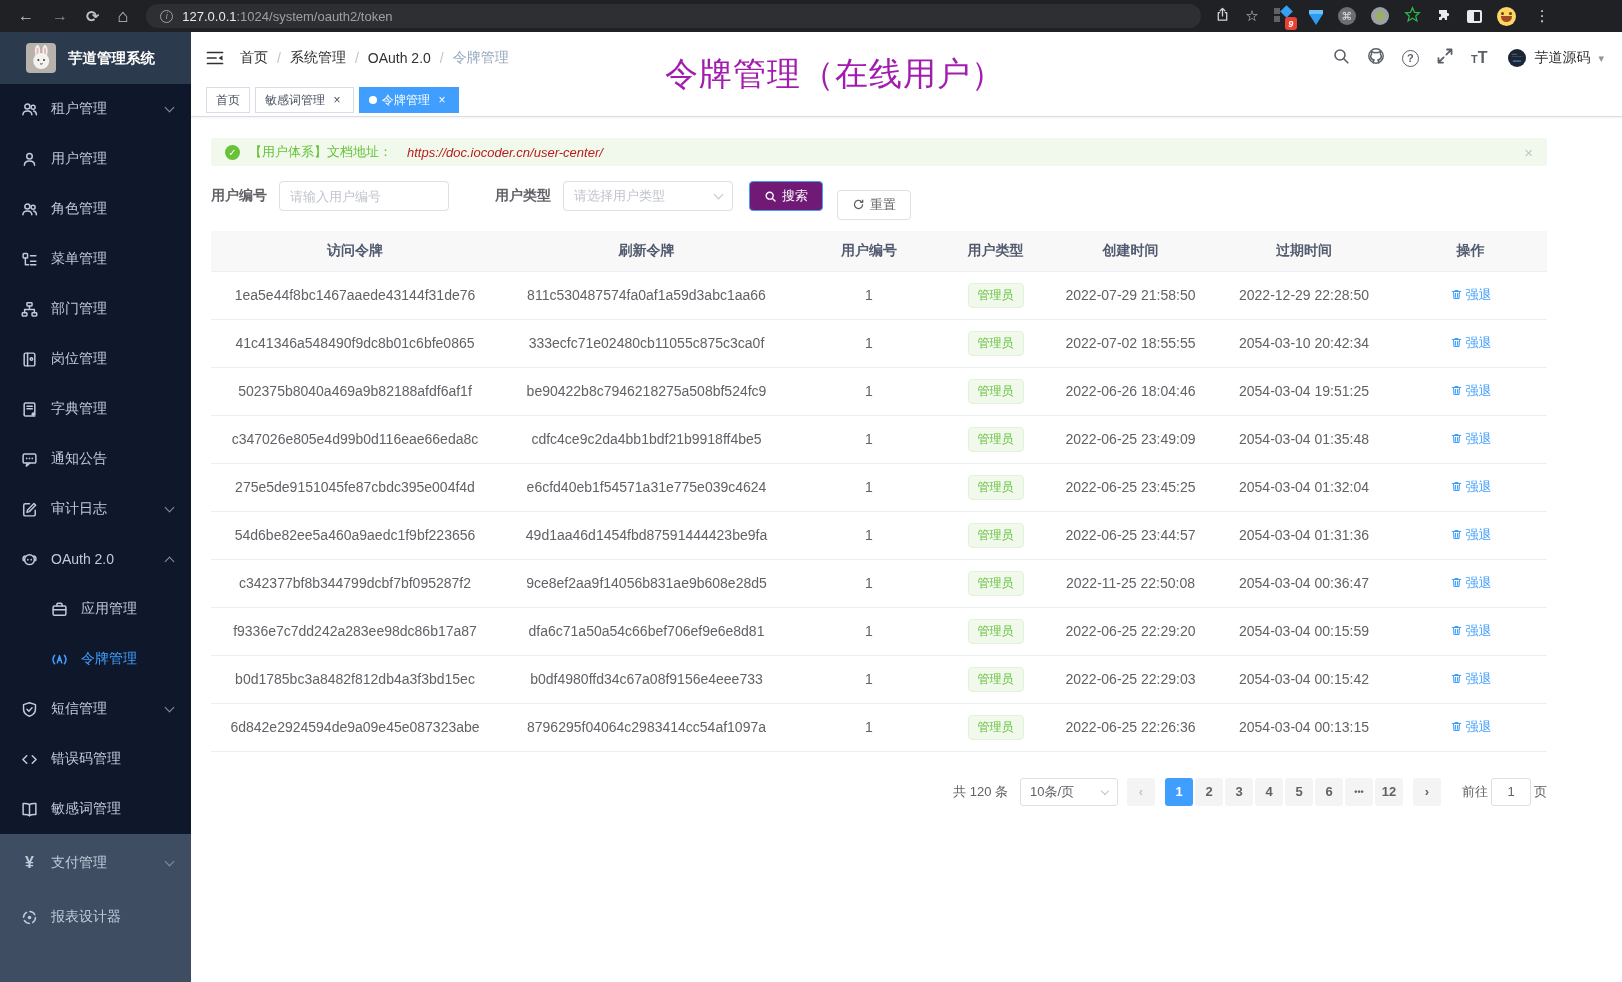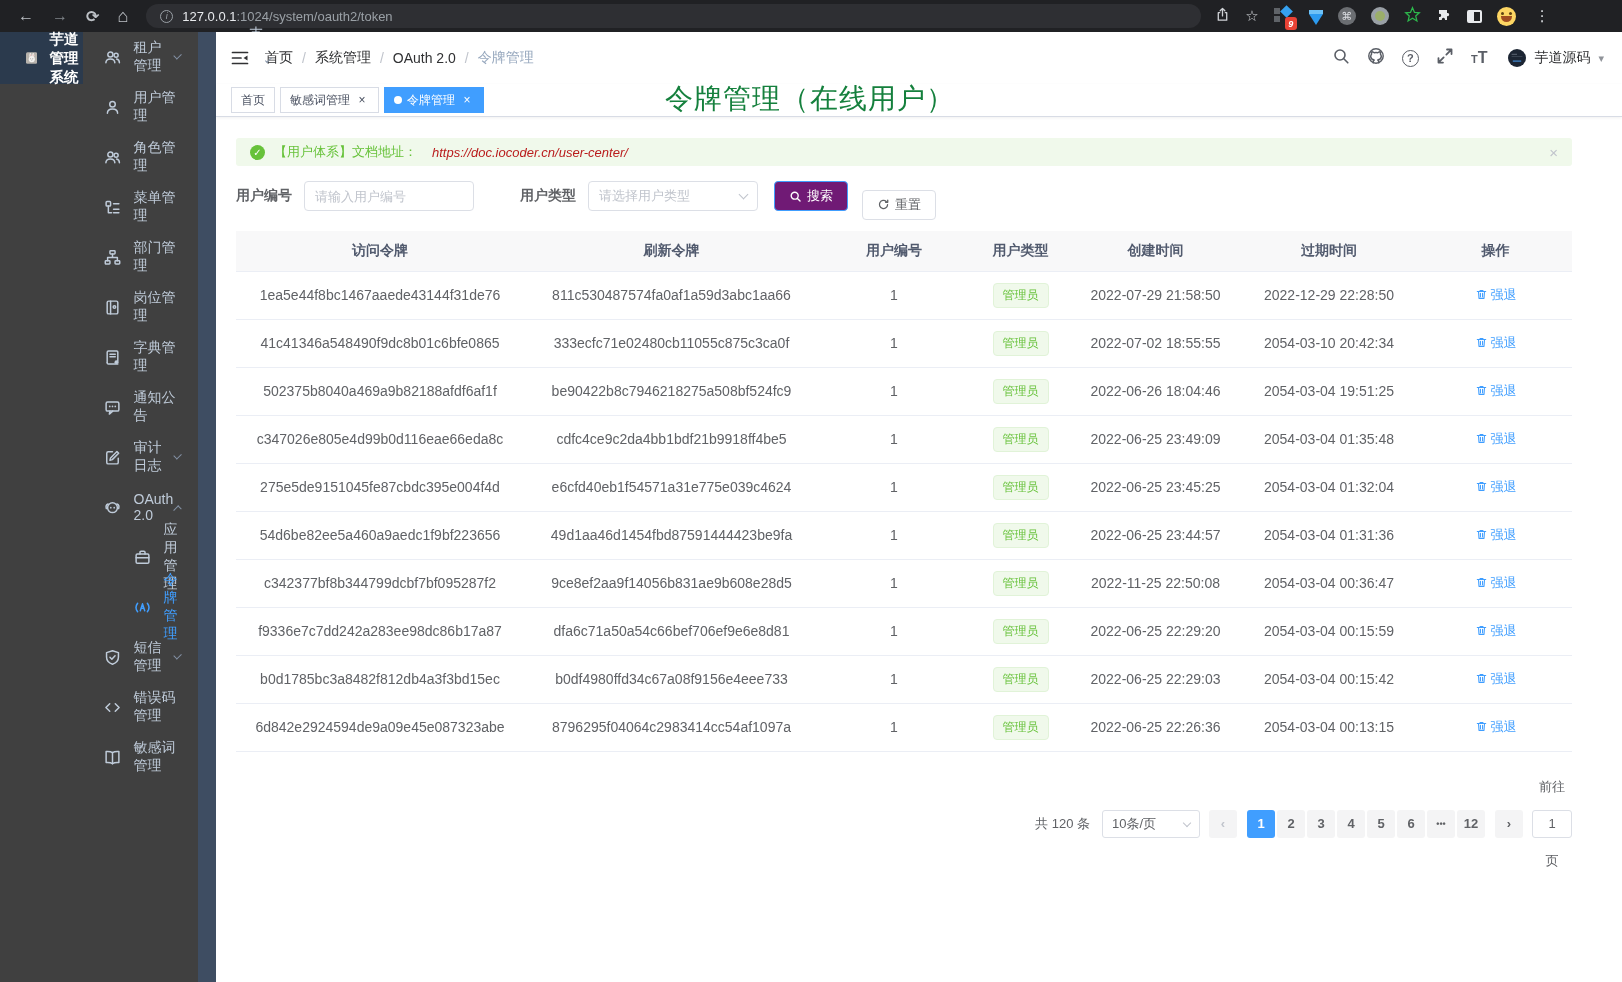--- a/index.html
+++ b/index.html
@@ -44,21 +44,21 @@
     border-radius:50%; background:#5f4312; box-shadow:8px 0 0 #5f4312; }
   .emoji-face:after { content:""; position:absolute; left:4px; top:9px; width:11px; height:6px;
     border-radius:0 0 10px 10px; background:#a14d20; }
   .dots-v { font-size:15px; color:#dadce0; letter-spacing:0; margin-left:4px; }
   .share-icon,.star-icon { color:#cfd2d6; font-size:15px; }
 
   
   .app { display:flex; height:950px; position:relative; }
 
   
-  .sidebar { width:216px; background:#404040; display:flex; flex:0 0 auto; }
+  .sidebar { width:191px; background:#0f172a; display:flex; flex-direction:column; flex:0 0 auto; }
   .logo-row { height:52px; background:#2b3a4d; display:flex; align-items:center; padding-left:26px; gap:12px; }
   .logo-row .brand { color:#fff; font-size:14.5px; font-weight:bold; }
   .menu { }
   .menu-item { height:50px; display:flex; align-items:center; padding:0 18px 0 21px;
     color:#bfcbd9; font-size:14px; cursor:pointer; }
   .menu-item .mi { width:17px; height:17px; margin-right:13px; display:flex;
     align-items:center; justify-content:center; flex:0 0 auto; }
   .menu-item .mi svg { width:17px; height:17px; }
   .menu-item.sub { padding-left:51px; }
   .menu-item.active { color:#409eff; }
@@ -142,26 +142,26 @@
   .pg-total { margin-right:4px; }
   .pg-size { width:98px; height:28px; border:1px solid #dcdfe6; border-radius:3px; display:flex;
     align-items:center; justify-content:space-between; padding:0 9px; color:#606266; cursor:pointer; }
   .pg-size .sel-caret { width:6px; height:6px; border-right:1.3px solid #c0c4cc;
     border-bottom:1.3px solid #c0c4cc; transform:rotate(45deg); margin-top:-2px; }
   .pg-btn { min-width:28px; height:28px; background:#f4f4f5; border:none; border-radius:3px;
     color:#606266; font-size:13px; font-weight:bold; display:flex; align-items:center;
     justify-content:center; cursor:pointer; margin:0 1px; font-family:inherit; }
   .pg-btn.active { background:#409eff; color:#fff; }
   .pg-btn.disabled { color:#c0c4cc; cursor:default; }
-  .pg-goto { display:flex; align-items:center; gap:14px; margin-left:0;flex-direction:column; }
+  .pg-goto { display:flex; align-items:center; gap:3px; margin-left:12px; }
   .pg-input { width:40px; height:28px; border:1px solid #dcdfe6; border-radius:3px; text-align:center;
     font-size:13px; color:#606266; font-family:inherit; }
 
   
-  .annotation { position:absolute; left:665px; top:48px; color:#15803d; font-size:28px;
+  .annotation { position:absolute; left:665px; top:20px; color:#a21caf; font-size:33px;
     font-weight:500; letter-spacing:1px; pointer-events:none; white-space:nowrap; }
 
   svg.oicon { fill:none; stroke:currentColor; stroke-width:1.4; stroke-linecap:round; stroke-linejoin:round; }
 </style>
 </head>
 <body>
 
 <div class="browser-bar">
   <div class="bnav">
     <span>←</span>

